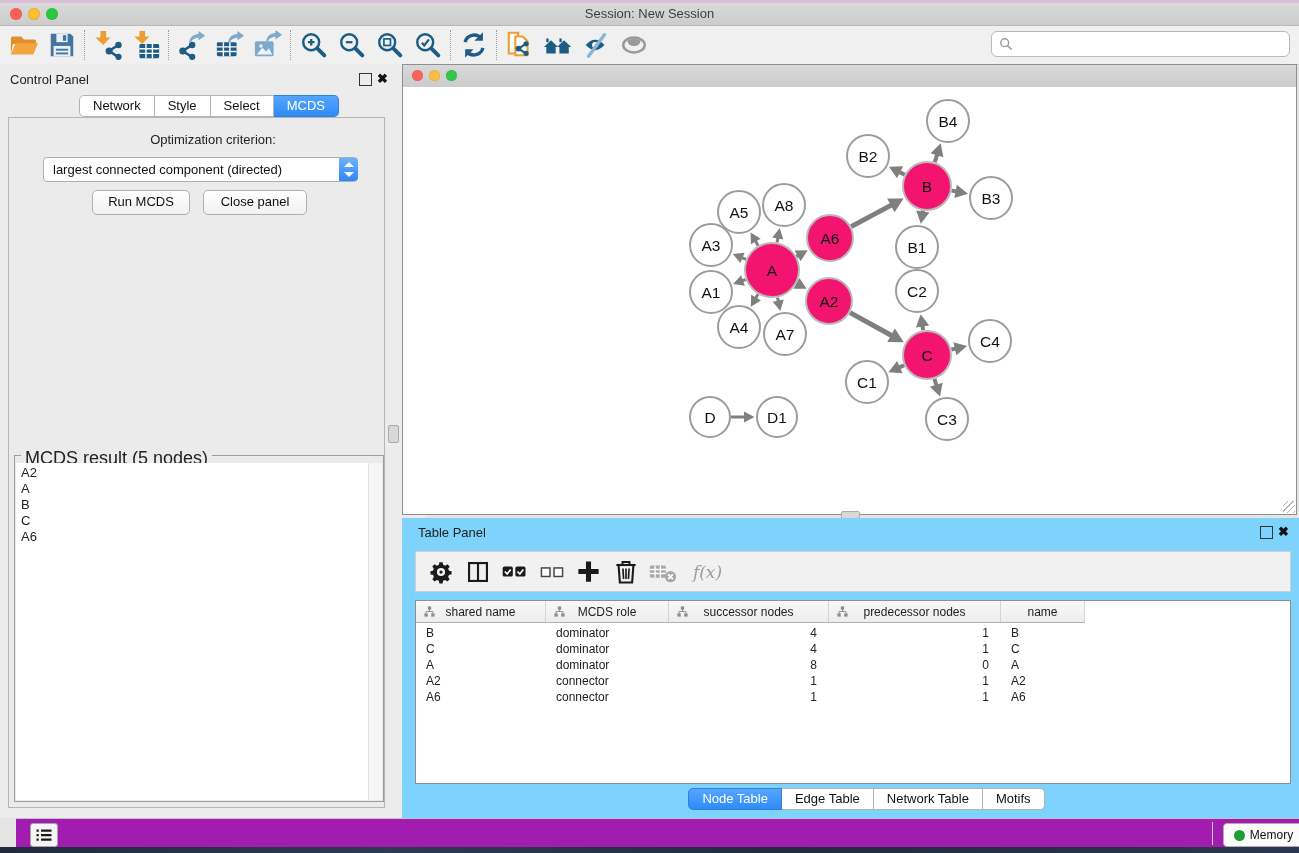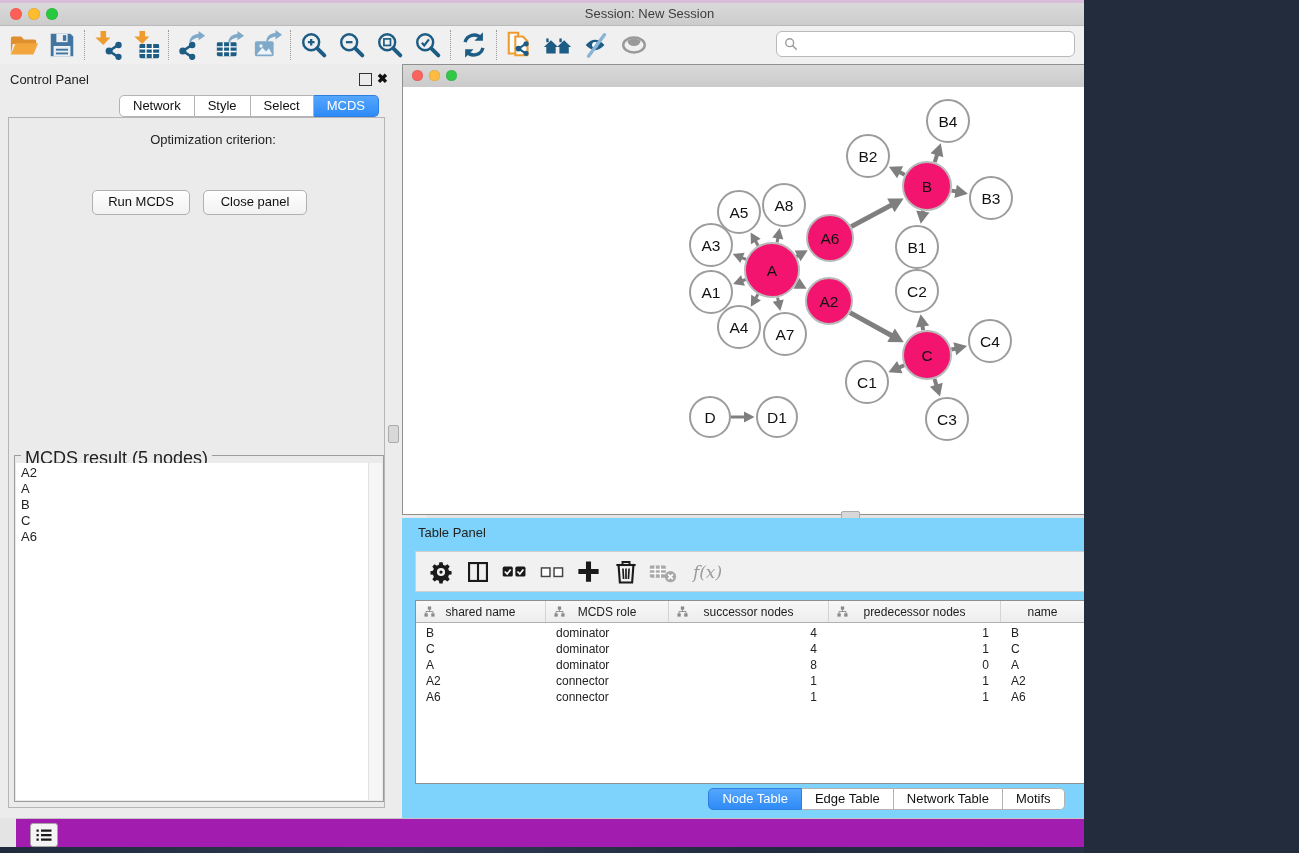--- a/index.html
+++ b/index.html
@@ -1,16 +1,16 @@
 <!DOCTYPE html>
 <html><head>
 <meta charset="utf-8">
 <style>
   html,body{margin:0;padding:0;background:#222c3c;}
-  #app{position:relative;width:1084px;height:853px;background:#e4e4e4;
+  #app{position:relative;width:1299px;height:853px;background:#e4e4e4;
        font-family:"Liberation Sans",sans-serif;color:#222;overflow:hidden;
        -webkit-font-smoothing:antialiased;}
   .abs{position:absolute;}
 
   
   #desktop-top{left:0;top:0;width:1299px;height:3px;background:#d9bdd9;}
   #titlebar{left:0;top:3px;width:1299px;height:22px;
             background:linear-gradient(#dadada,#cccccc);border-bottom:1px solid #b9b9b9;}
   .tl{width:12px;height:12px;border-radius:50%;position:absolute;top:5px;box-shadow:inset 0 0 1px rgba(0,0,0,.3);}
   #titlebar .t-red{left:10px;background:#ff5f57;}
@@ -28,21 +28,21 @@
   #search-input{border:none;outline:none;flex:1;height:20px;font:12px "Liberation Sans",sans-serif;background:transparent;}
 
   
   #control-panel{left:0;top:64px;width:391px;height:754px;background:#ececec;padding-left:35px;}
   .panel-title{position:absolute;left:10px;top:8px;font-size:13px;color:#222;}
   .float-btn{position:absolute;width:11px;height:11px;border:1.5px solid #333;top:9px;cursor:pointer;}
   .close-btn{position:absolute;top:7px;font-size:13px;font-weight:bold;color:#111;cursor:pointer;}
   .seg-row{position:absolute;display:flex;}
   .seg{height:20px;line-height:20px;padding:0 13px;background:#fff;border:1px solid #b3b3b3;
        border-left:none;font-size:13px;text-align:center;cursor:pointer;color:#111;}
-  .seg:first-child{border-left:1px solid #b3b3b3;border-radius:5px 0 0 5px;margin-left:40px;}
+  .seg:first-child{border-left:1px solid #b3b3b3;border-radius:5px 0 0 5px;}
   .seg:last-child{border-radius:0 5px 5px 0;}
   .seg.sel{background:linear-gradient(#55a6fd,#2e8bf6);border-color:#2e7fe0;color:#fff;}
   #cp-box{position:absolute;left:8px;top:53px;width:375px;height:689px;
           border:1px solid #b5b5b5;background:#ebebeb;}
   #opt-label{position:absolute;left:0;width:100%;top:68px;text-align:center;font-size:13px;}
   #criterion-select{position:absolute;left:43px;top:93px;width:313px;height:23px;background:#fff;
           border:1px solid #aeaeae;border-radius:4px;display:flex;align-items:center;cursor:pointer;}
   #criterion-select .val{flex:1;font-size:13px;padding-left:9px;color:#111;white-space:nowrap;}
   #criterion-select .stepper{width:19px;height:23px;margin-right:-1px;border-radius:0 4px 4px 0;
           background:linear-gradient(#6cb0fc,#2f86f3);position:relative;}
@@ -289,20 +289,27 @@
     <div class="float-btn" style="left:359px"></div>
     <div class="close-btn" style="left:377px">✖</div>
     <div class="seg-row" id="cp-tabs" style="left:79px;top:31px">
         <div class="seg">Network</div>
         <div class="seg">Style</div>
         <div class="seg">Select</div>
         <div class="seg sel">MCDS</div>
       </div>
     <div id="cp-box"></div>
     <div id="opt-label" class="abs">Optimization criterion:</div>
+    <div id="criterion-select" class="abs">
+      <span class="val">largest connected component (directed)</span>
+      <span class="stepper">
+        <span class="chev up"></span>
+          <span class="chev dn"></span>
+      </span>
+    </div>
     <div class="cp-btn" style="left:92px;width:96px">Run MCDS</div>
     <div class="cp-btn" style="left:203px;width:102px">Close panel</div>
 
     <div id="mcds-fieldset">
       <div id="mcds-legend">MCDS result (5 nodes)</div>
       <div id="mcds-list">
           <div>A2</div>
           <div>A</div>
           <div>B</div>
           <div>C</div>

